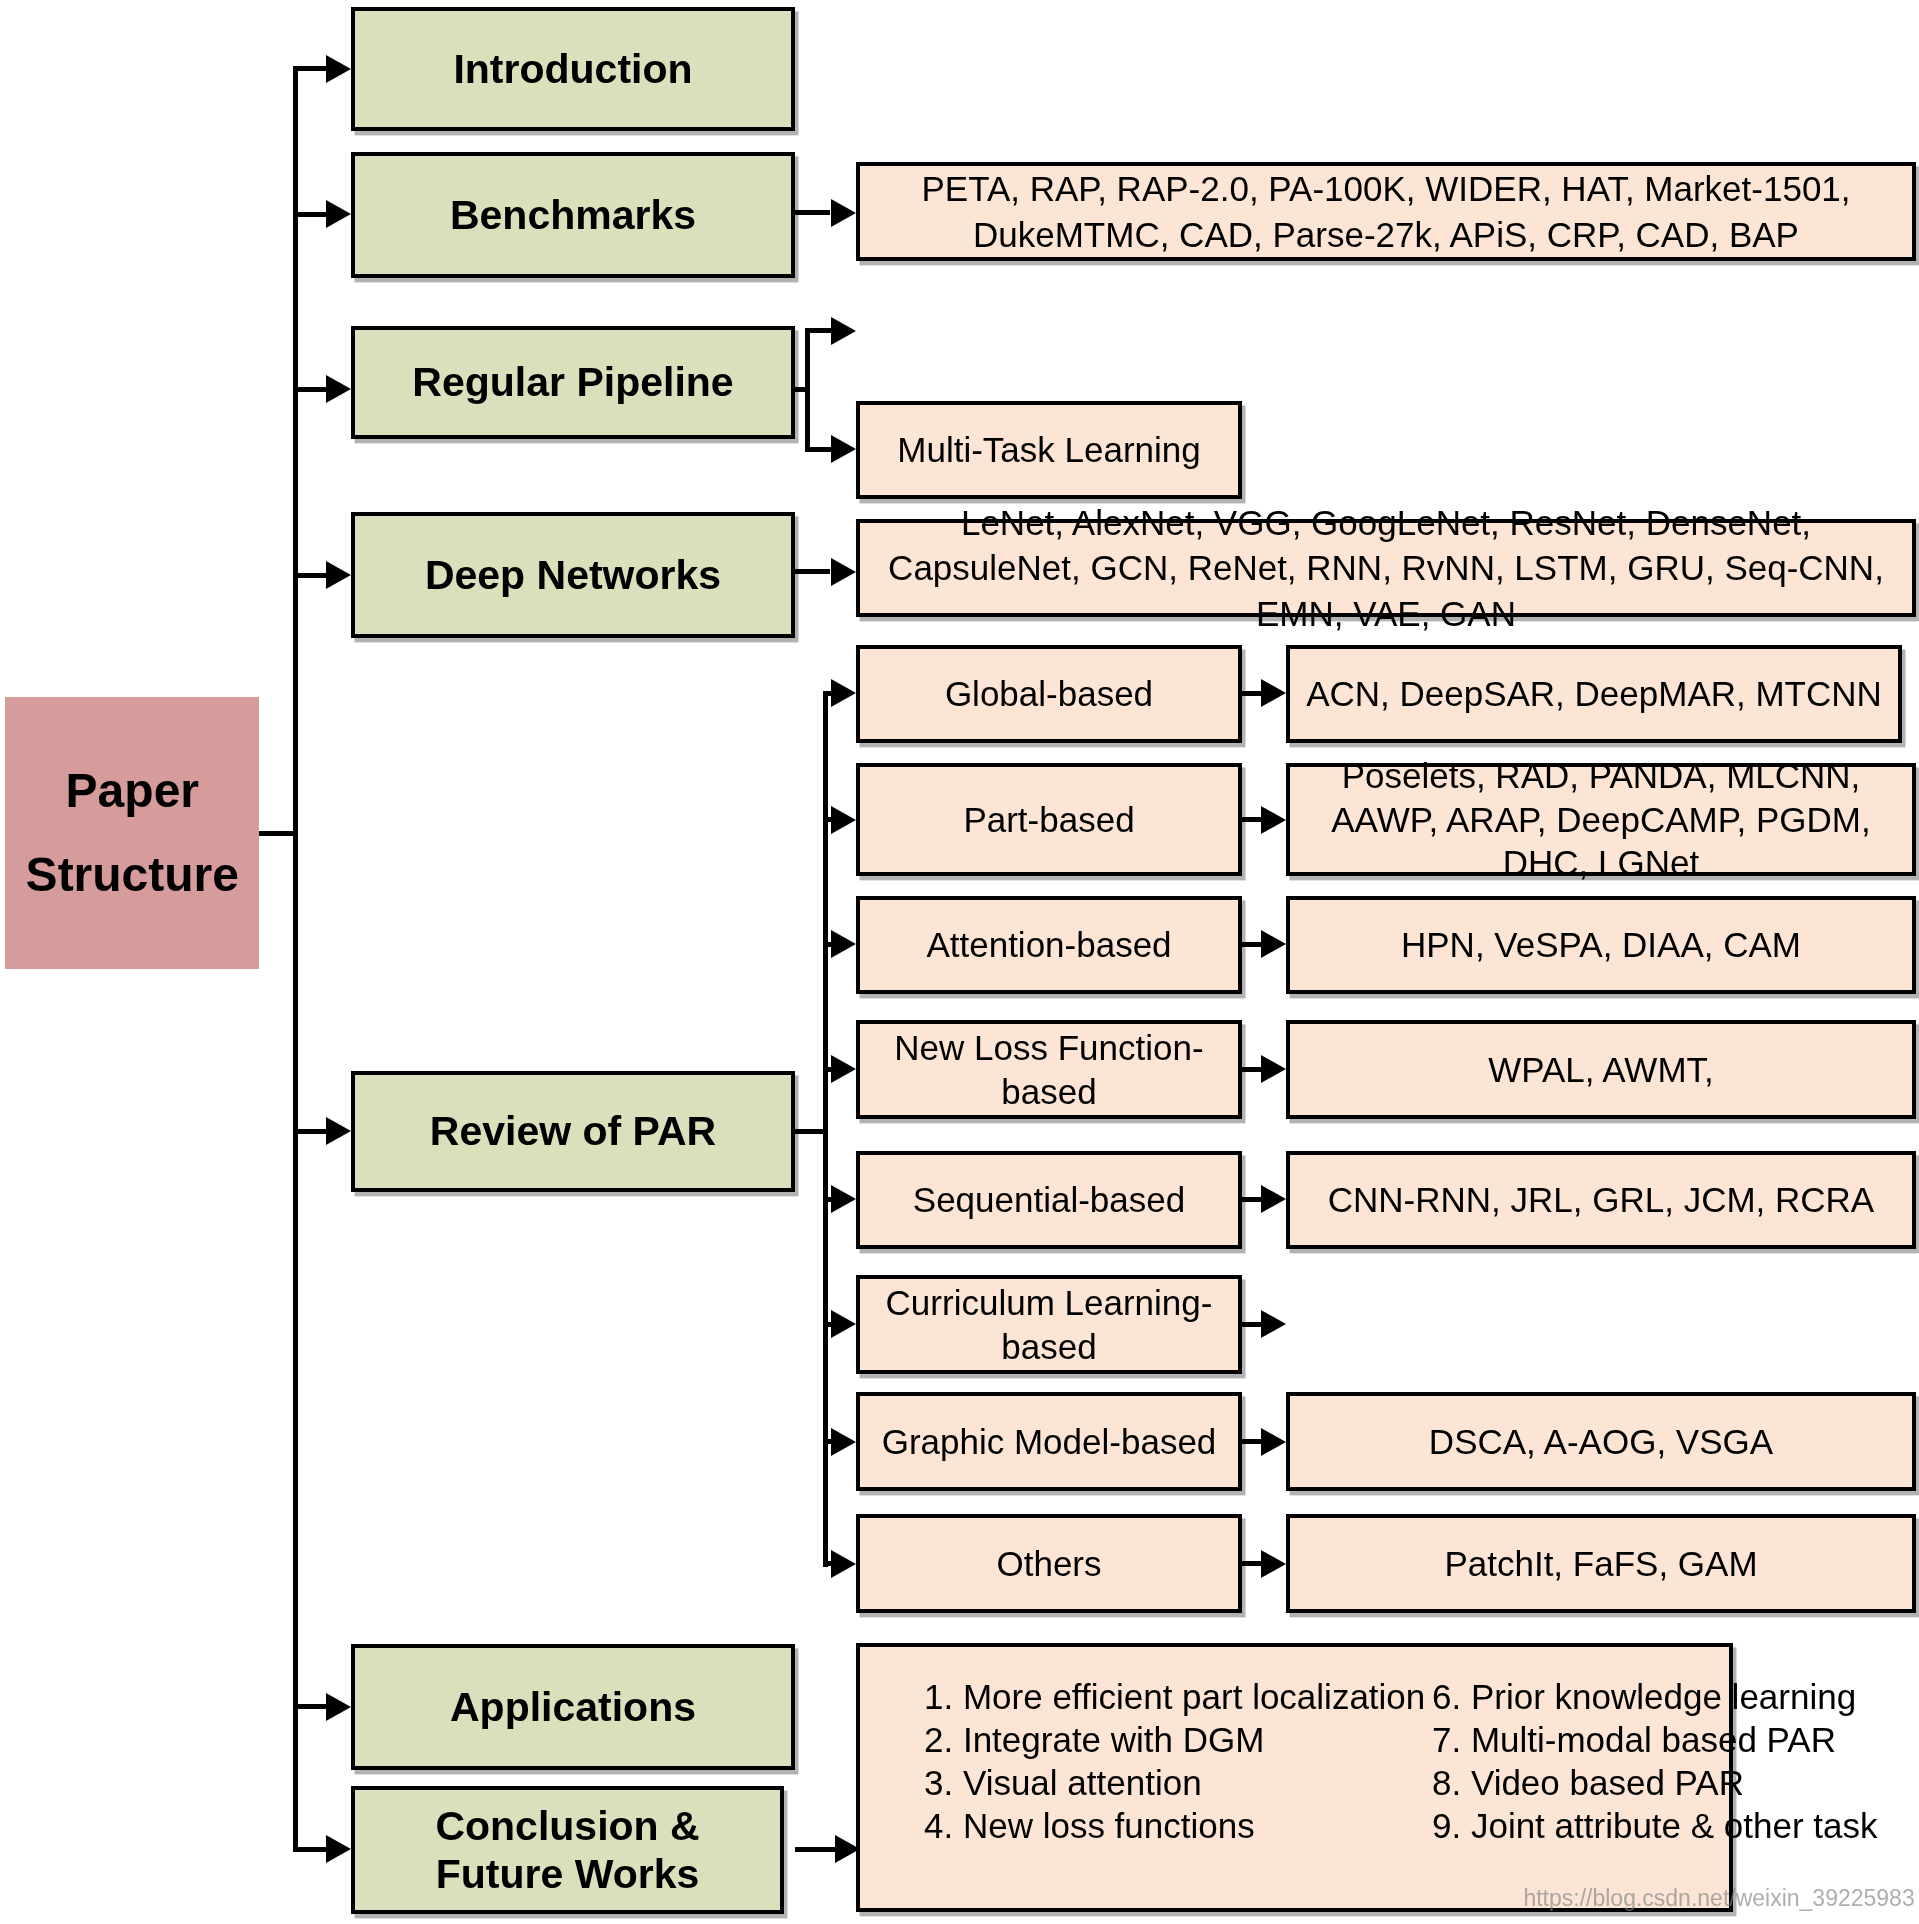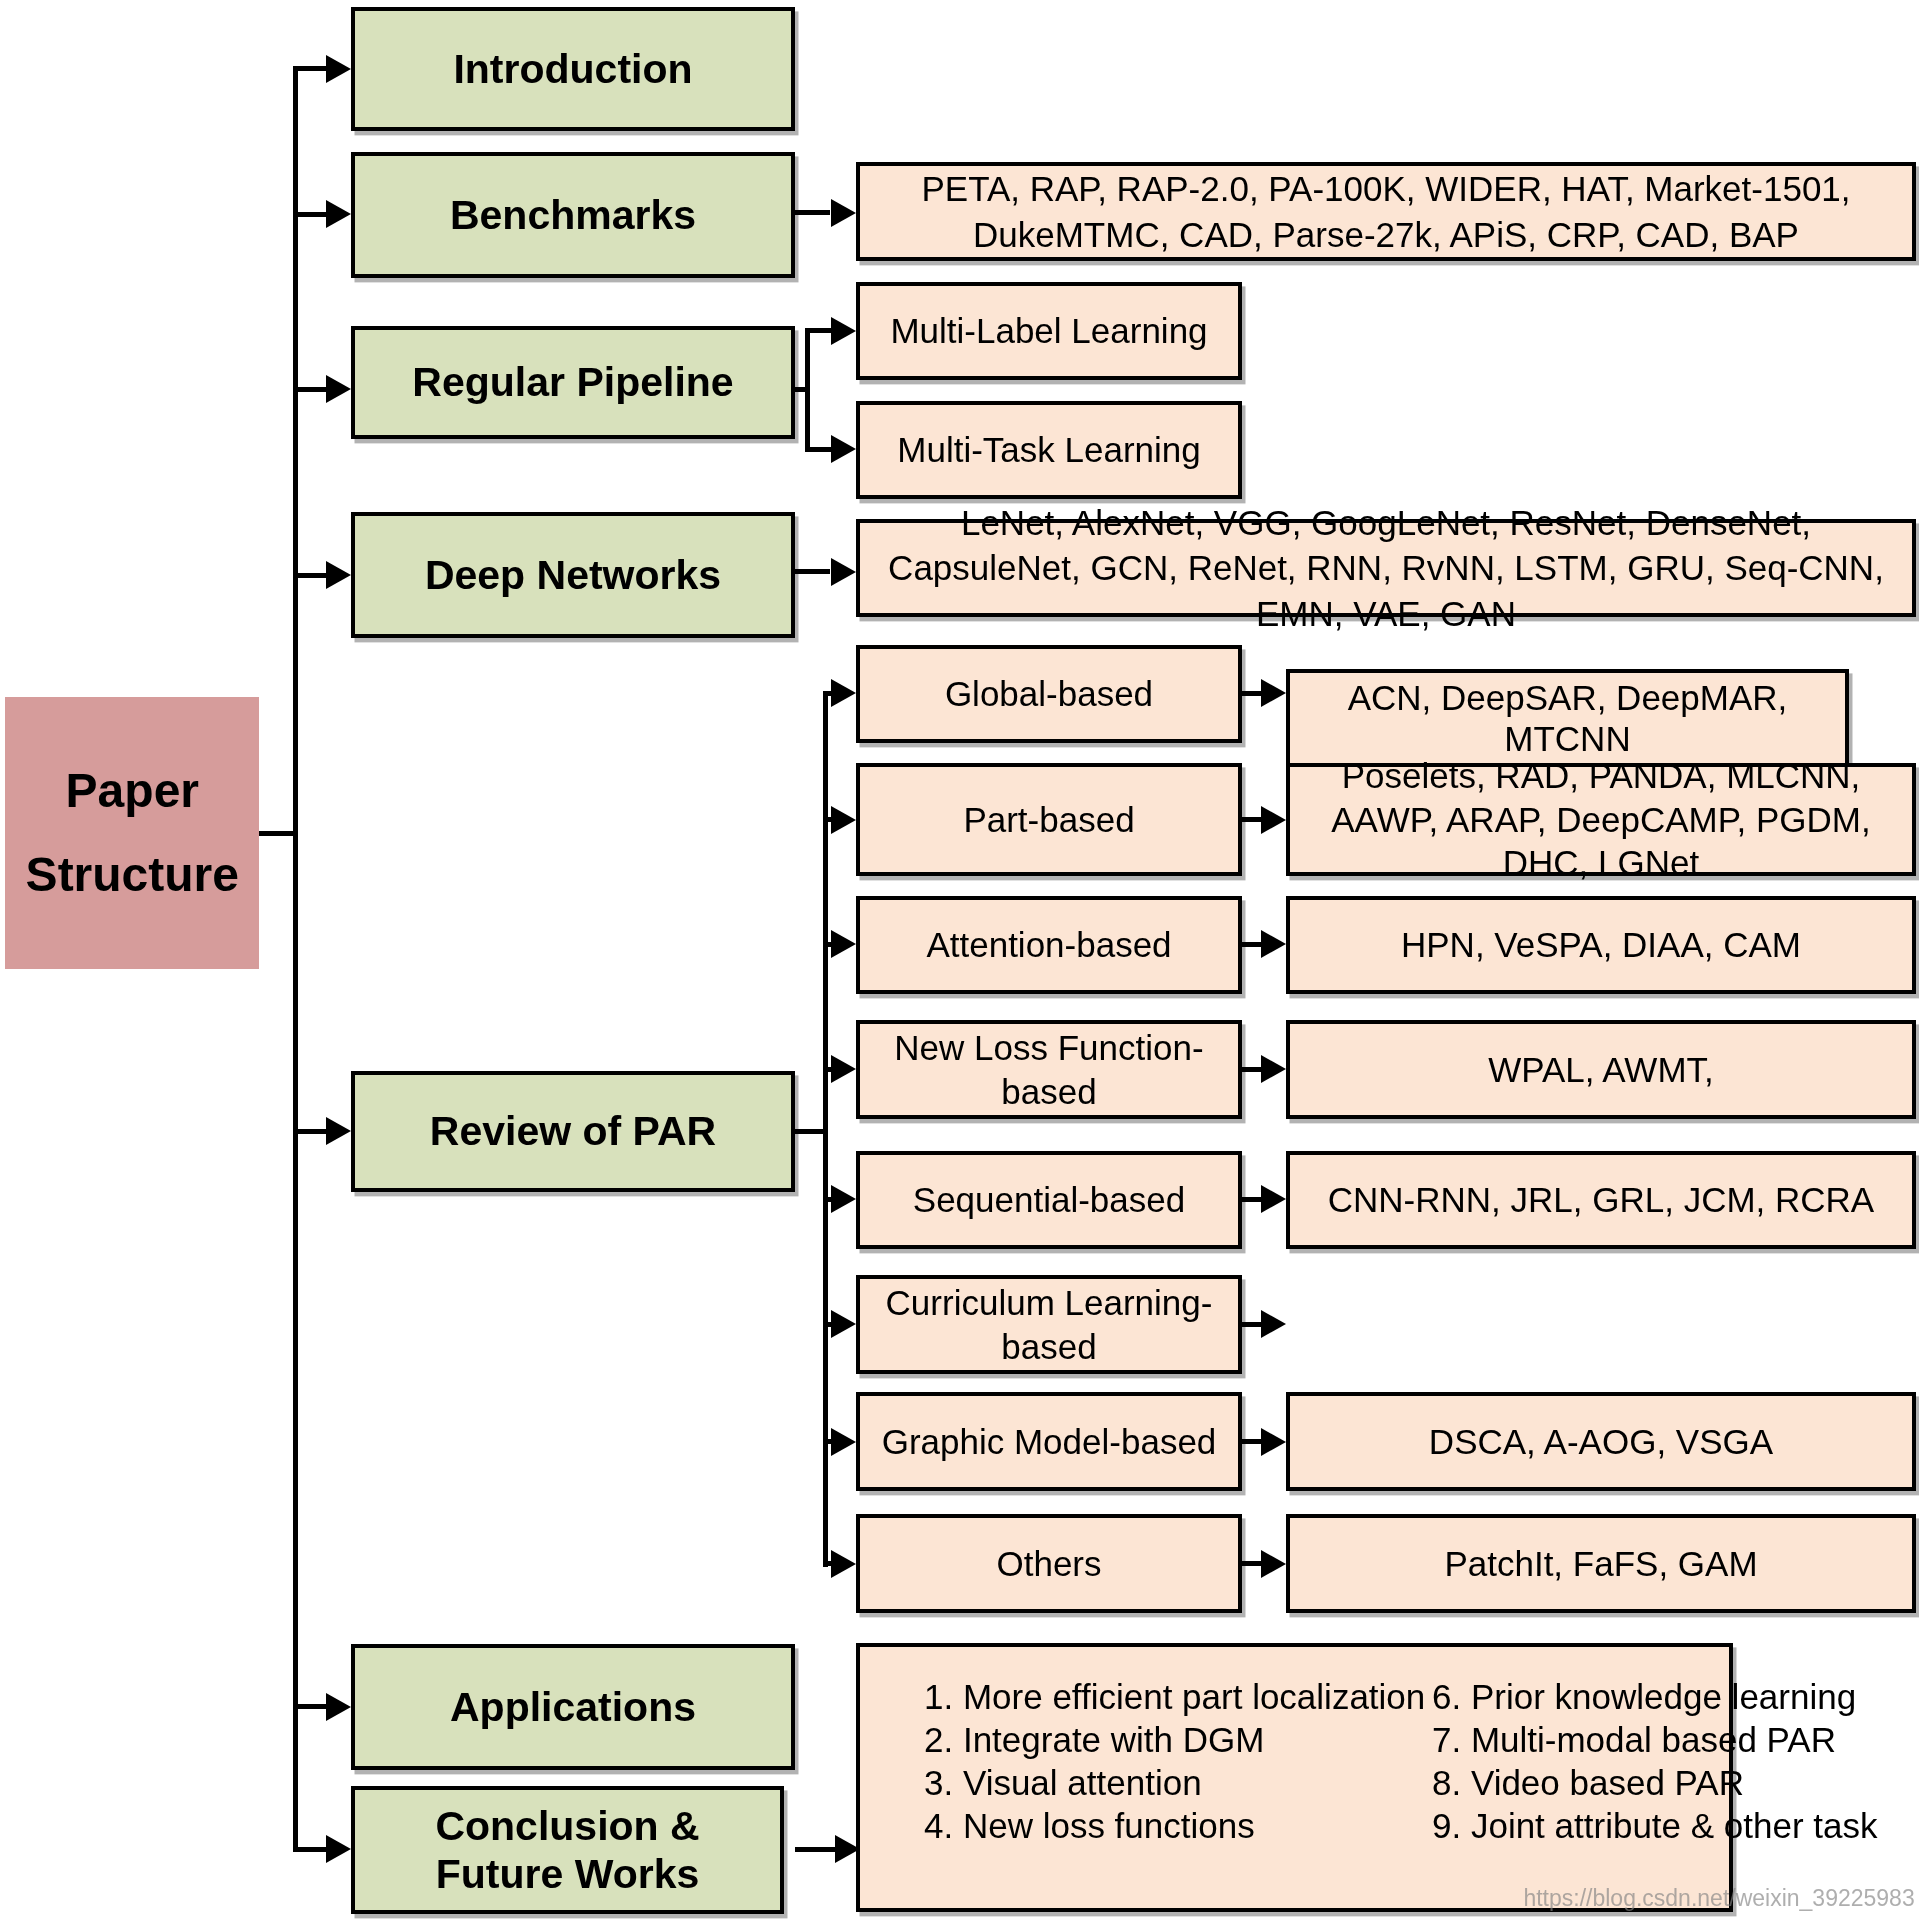--- a/index.html
+++ b/index.html
@@ -116,44 +116,41 @@
     <span>PETA, RAP, RAP-2.0, PA-100K, WIDER,  HAT, Market-1501, DukeMTMC, CAD, Parse-27k, APiS, CRP, CAD, BAP</span>
   </div>
 
   <div class="hline" style="left:795px;top:387px;width:15px;"></div>
   <div class="vline" style="left:805px;top:328px;height:124px;"></div>
   <div class="hline" style="left:805px;top:328px;width:26px;"></div>
   <div class="ah" style="left:831px;top:317px;"></div>
   <div class="hline" style="left:805px;top:447px;width:26px;"></div>
   <div class="ah" style="left:831px;top:435px;"></div>
 
-  <div class="box peach" style="left:856px;top:282px;width:386px;height:98px;">
-    <span>Multi-Label Learning</span>
-  </div>
   <div class="box peach" style="left:856px;top:401px;width:386px;height:98px;">
     <span>Multi-Task Learning</span>
   </div>
 
   <div class="hline" style="left:795px;top:569px;width:35px;"></div>
   <div class="ah" style="left:831px;top:558px;"></div>
   <div class="box peach wide" style="left:856px;top:519px;width:1060px;height:98px;">
     <span>LeNet, AlexNet, VGG, GoogLeNet, ResNet, DenseNet, CapsuleNet, GCN, ReNet, RNN, RvNN, LSTM, GRU, Seq-CNN, EMN, VAE, GAN</span>
   </div>
 
   <div class="hline" style="left:795px;top:1129px;width:33px;"></div>
   <div class="vline" style="left:823px;top:691px;height:876px;"></div>
 
   <div class="hline" style="left:823px;top:691px;width:10.6px;"></div>
   <div class="ah" style="left:831px;top:679px;"></div>
   <div class="box peach" style="left:856px;top:645px;width:386px;height:98px;">
     <span>Global-based</span>
   </div>
   <div class="hline" style="left:1241px;top:691px;width:23px;"></div>
   <div class="ah" style="left:1261px;top:679px;"></div>
-  <div class="box peach" style="left:1286px;top:645px;width:563px;height:98px;margin-top:24px;">
+  <div class="box peach" style="left:1286px;top:645px;width:616px;height:98px;">
     <span>ACN, DeepSAR, DeepMAR, MTCNN</span>
   </div>
 
   <div class="hline" style="left:823px;top:817px;width:10.6px;"></div>
   <div class="ah" style="left:831px;top:806px;"></div>
   <div class="box peach" style="left:856px;top:763px;width:386px;height:113px;">
     <span>Part-based</span>
   </div>
   <div class="hline" style="left:1241px;top:817px;width:23px;"></div>
   <div class="ah" style="left:1261px;top:806px;"></div>

